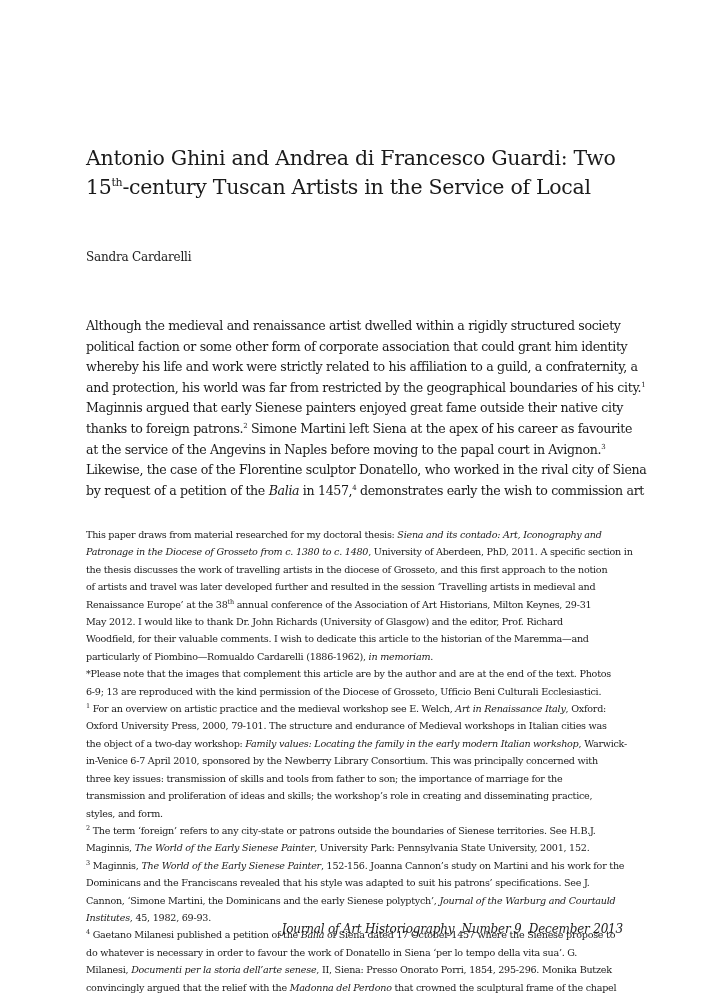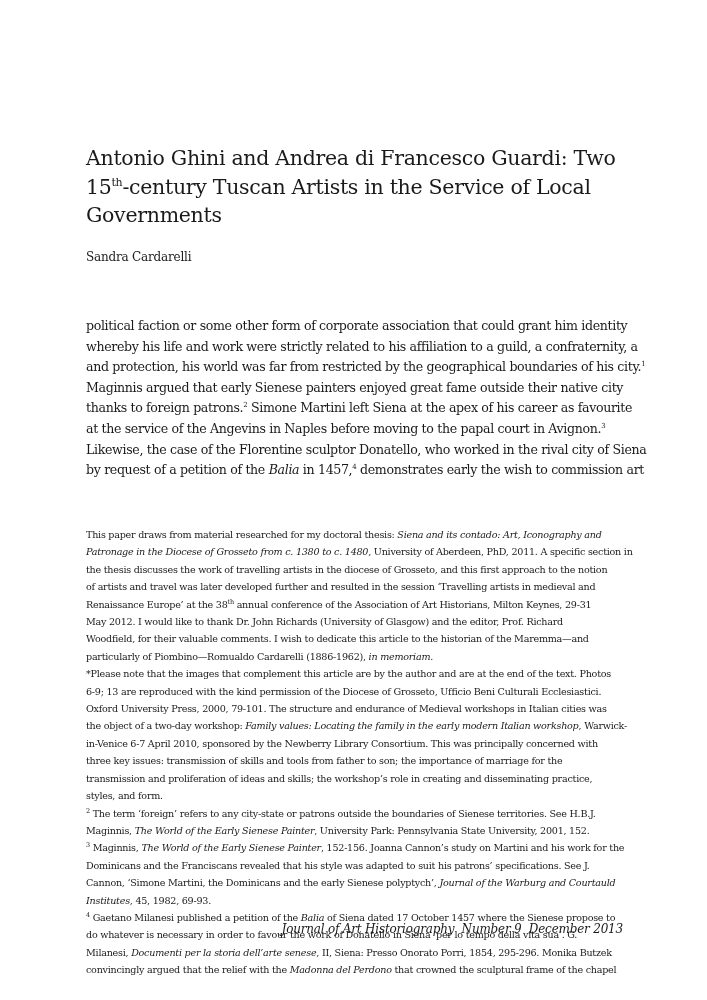--- a/index.html
+++ b/index.html
@@ -18,26 +18,26 @@
   .footer { position: absolute; right: 84px; top: 922px; font-size: 12px; line-height: 14px; letter-spacing: -0.2px; white-space: pre; font-style: italic; }
 </style>
 </head>
 <body>
 
 <div class="page">
 
   <h1 class="title">
     <span>Antonio Ghini and Andrea di Francesco Guardi: Two</span><br>
     <span>15</span><sup>th</sup><span>-century Tuscan Artists in the Service of Local</span><br>
-    <span>Governments</span>
   </h1>
 
   <div class="author">Sandra Cardarelli</div>
 
   <div class="body-text">
+    <span class="ln">Although the medieval and renaissance artist dwelled within a rigidly structured society</span>
     <span class="ln">political faction or some other form of corporate association that could grant him identity</span>
     <span class="ln">whereby his life and work were strictly related to his affiliation to a guild, a confraternity, a</span>
     <span class="ln"><span>and protection, his world was far from restricted by the geographical boundaries of his city.</span><sup class="fn">1</sup></span>
     <span class="ln">Maginnis argued that early Sienese painters enjoyed great fame outside their native city</span>
     <span class="ln"><span>thanks to foreign patrons.</span><sup class="fn">2</sup><span> Simone Martini left Siena at the apex of his career as favourite</span></span>
     <span class="ln"><span>at the service of the Angevins in Naples before moving to the papal court in Avignon.</span><sup class="fn">3</sup></span>
     <span class="ln">Likewise, the case of the Florentine sculptor Donatello, who worked in the rival city of Siena</span>
     <span class="ln"><span>by request of a petition of the </span><i>Balia</i><span> in 1457,</span><sup class="fn">4</sup><span> demonstrates early the wish to commission art</span></span>
   </div>
 
@@ -46,20 +46,21 @@
     <span class="ln"><i>Patronage in the Diocese of Grosseto from c. 1380 to c. 1480</i><span>, University of Aberdeen, PhD, 2011. A specific section in</span></span>
     <span class="ln">the thesis discusses the work of travelling artists in the diocese of Grosseto, and this first approach to the notion</span>
     <span class="ln">of artists and travel was later developed further and resulted in the session ‘Travelling artists in medieval and</span>
     <span class="ln"><span>Renaissance Europe’ at the 38</span><sup>th</sup><span> annual conference of the Association of Art Historians, Milton Keynes, 29-31</span></span>
     <span class="ln">May 2012. I would like to thank Dr. John Richards (University of Glasgow) and the editor, Prof. Richard</span>
     <span class="ln">Woodfield, for their valuable comments. I wish to dedicate this article to the historian of the Maremma—and</span>
     <span class="ln"><span>particularly of Piombino—Romualdo Cardarelli (1886-1962), </span><i>in memoriam.</i></span>
     <span class="ln">*Please note that the images that complement this article are by the author and are at the end of the text. Photos</span>
     <span class="ln">6-9; 13 are reproduced with the kind permission of the Diocese of Grosseto, Ufficio Beni Culturali Ecclesiastici.</span>
 
+    <span class="ln"><sup>1</sup><span> For an overview on artistic practice and the medieval workshop see E. Welch, </span><i>Art in Renaissance Italy</i><span>, Oxford:</span></span>
     <span class="ln">Oxford University Press, 2000, 79-101. The structure and endurance of Medieval workshops in Italian cities was</span>
     <span class="ln"><span>the object of a two-day workshop: </span><i>Family values: Locating the family in the early modern Italian workshop</i><span>, Warwick-</span></span>
     <span class="ln">in-Venice 6-7 April 2010, sponsored by the Newberry Library Consortium. This was principally concerned with</span>
     <span class="ln">three key issues: transmission of skills and tools from father to son; the importance of marriage for the</span>
     <span class="ln">transmission and proliferation of ideas and skills; the workshop’s role in creating and disseminating practice,</span>
     <span class="ln">styles, and form.</span>
 
     <span class="ln"><sup>2</sup><span> The term ‘foreign’ refers to any city-state or patrons outside the boundaries of Sienese territories. See H.B.J.</span></span>
     <span class="ln"><span>Maginnis, </span><i>The World of the Early Sienese Painter</i><span>, University Park: Pennsylvania State University, 2001, 152.</span></span>
 

